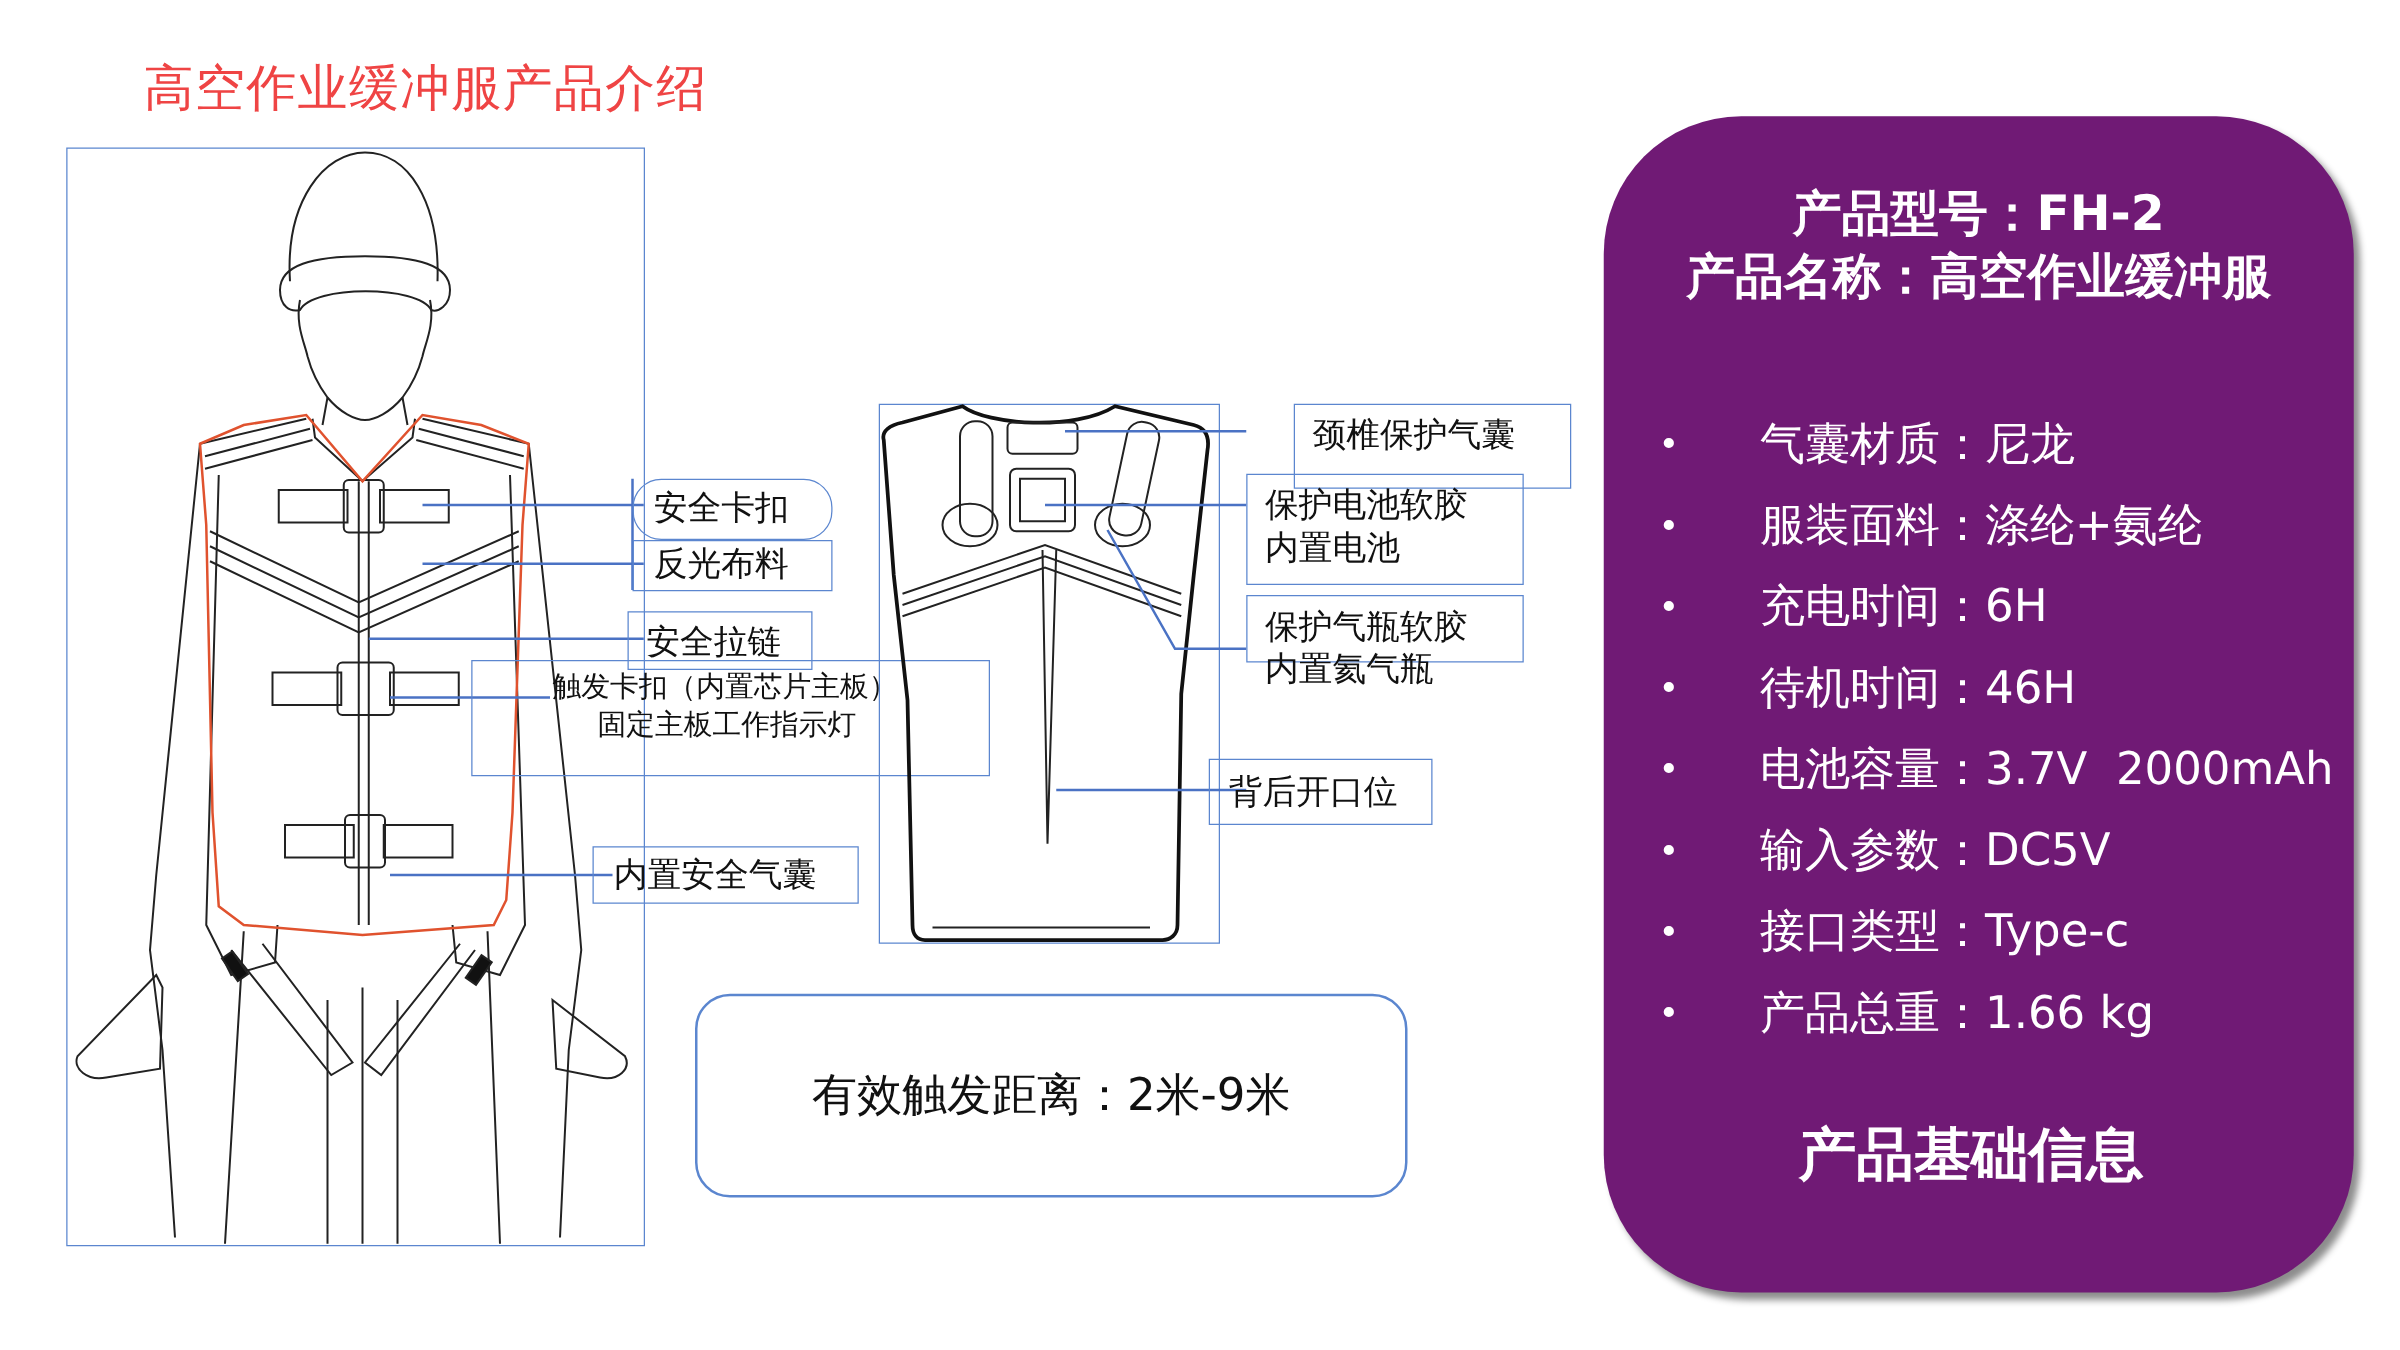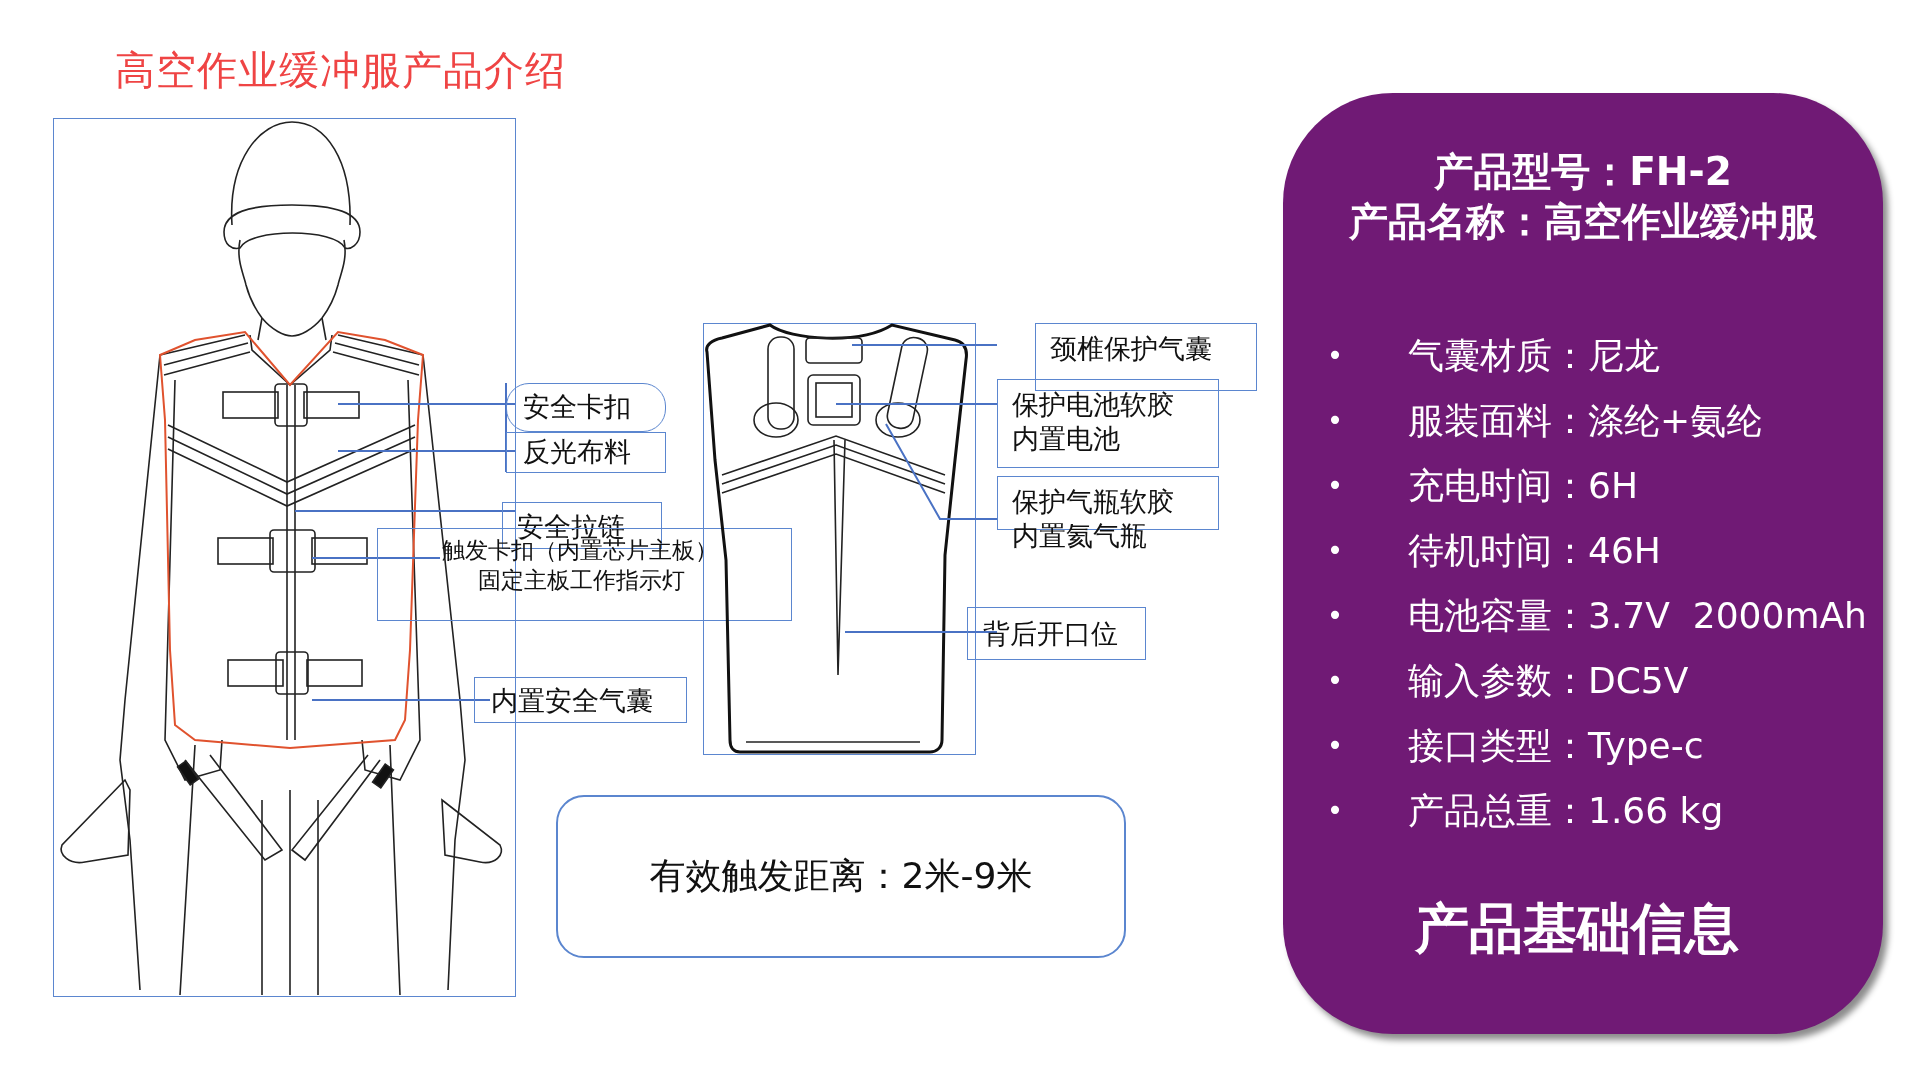--- a/index.html
+++ b/index.html
@@ -17,21 +17,21 @@
   .label-box { position: absolute; border: 1.5px solid #5b86cf; background: transparent; font-size: 27px; line-height: 32px; color: #111; }
   .label-box span { position: absolute; white-space: nowrap; }
 
   .distance-box { position: absolute; left: 556px; top: 795px; width: 570px; height: 163px; border: 2px solid #5b86cf; border-radius: 28px; display: flex; align-items: center; justify-content: center; font-size: 36px; color: #111; }
 
   .info-panel { position: absolute; left: 1283px; top: 93px; width: 600px; height: 941px; background: #701a75; border-radius: 110px; box-shadow: 5px 6px 6px rgba(0,0,0,0.45); color: #fff; }
   .info-head { position: absolute; left: 0; right: 0; top: 54px; text-align: center; font-weight: 700; font-size: 39px; line-height: 50px; }
   .info-list { position: absolute; left: 42px; top: 230px; list-style: none; }
   .info-list li { position: relative; height: 65px; font-size: 36px; line-height: 65px; padding-left: 83px; white-space: nowrap; }
   .info-list li .bullet { position: absolute; left: 0; top: 0; width: 20px; text-align: center; font-size: 28px; }
-  .info-foot { position: absolute; left: 0; right: 12px; top: 800px; text-align: center; font-weight: 700; font-size: 54px; }
+  .info-foot { position: absolute; left: 0; right: 12px; top: 800px; text-align: center; font-weight: 700; font-size: 46px; }
 </style>
 </head>
 <body>
 
 <div class="page-title">高空作业缓冲服产品介绍</div>
 
 <div class="fig-box" id="front-box"></div>
 
 <svg class="drawing" width="1920" height="1080">
   <g fill="none" stroke="#222" stroke-width="1.6">
@@ -92,21 +92,21 @@
     <line x1="506" y1="383" x2="506" y2="472"></line>
   </g>
 </svg>
 
 <div class="label-box" style="left:506px; top:383px; width:160px; height:49px;border-radius:23px;">
   <span style="left:16px; top:7px;">安全卡扣</span>
 </div>
 <div class="label-box" style="left:506px; top:432px; width:160px; height:41px;">
   <span style="left:16px; top:3px;">反光布料</span>
 </div>
-<div class="label-box" style="left:502px; top:502px; width:160px; height:47px;">
+<div class="label-box" style="left:502px; top:489px; width:148px; height:47px;">
   <span style="left:14px; top:8px;">安全拉链</span>
 </div>
 <div class="label-box" style="left:377px; top:528px; width:415px; height:93px; font-size:23px; line-height:30px;">
   <span style="left:64px; top:6px;">触发卡扣（内置芯片主板）</span>
   <span style="left:100px; top:36px;">固定主板工作指示灯</span>
 </div>
 <div class="label-box" style="left:474px; top:677px; width:213px; height:46px;">
   <span style="left:16px; top:7px;">内置安全气囊</span>
 </div>
 

